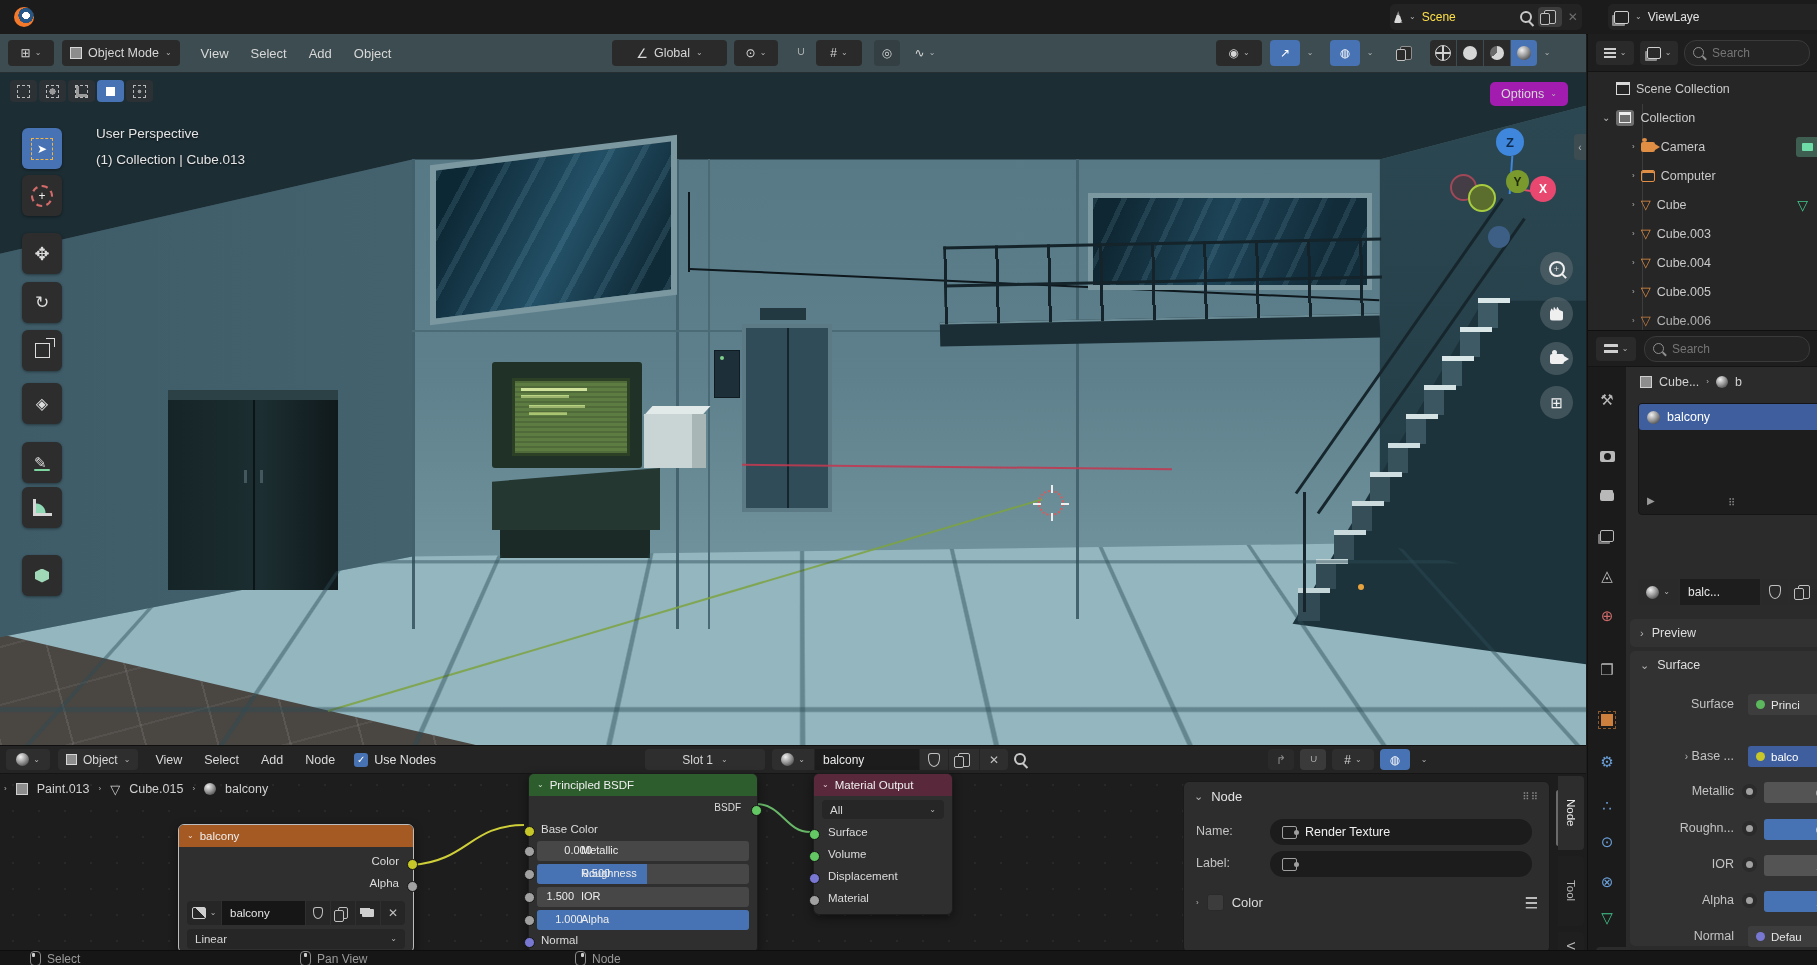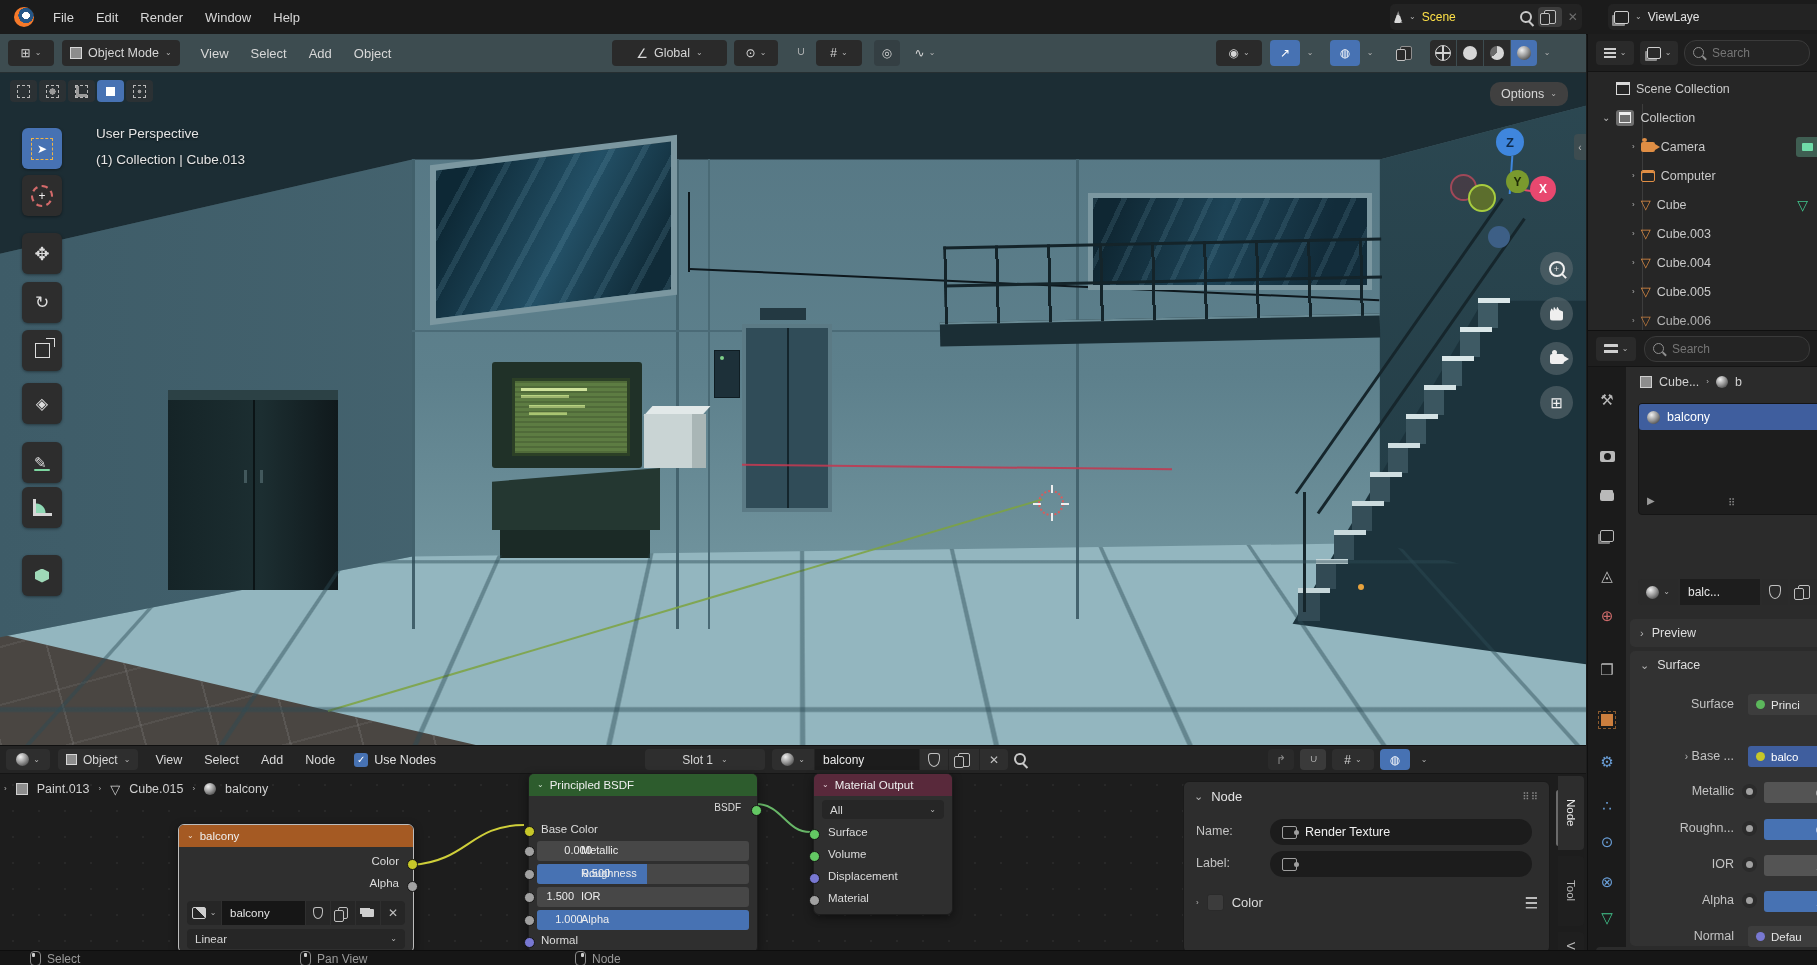--- a/index.html
+++ b/index.html
@@ -67,27 +67,20 @@
           justify-content:center;font-size:15px}
   .step{position:absolute}
 </style>
 </head>
 <body>
 
 <div id="app">
 
   <div class="abs flex" style="left:0;top:0;width:1817px;height:34px;background:#1b1b1b;border-bottom:1px solid #101010">
     <div class="abs" style="left:14px;top:7px;width:20px;height:20px;border-radius:50%;background:radial-gradient(circle at 60% 42%,#fff 0 22%,#265787 23% 45%,#f5792a 46%)"></div>
-    <div class="flex" style="margin-left:42px;height:100%">
-      <div class="menu-item">File</div>
-      <div class="menu-item">Edit</div>
-      <div class="menu-item">Render</div>
-      <div class="menu-item">Window</div>
-      <div class="menu-item">Help</div>
-    </div>
 
     <div class="abs flex" style="left:1390px;top:4px;height:26px;background:#232323;border-radius:5px;padding:0 4px;gap:6px">
       <div class="flex" style="gap:3px">
         <span style="width:12px;height:12px;background:radial-gradient(circle at 30% 70%,#d9d9d9 35%,transparent 36%),conic-gradient(#d9d9d9 0 25%,#8a8a8a 0);clip-path:polygon(35% 0,70% 100%,0 100%);display:inline-block"></span>
         <span class="chev">⌄</span>
       </div>
       <span style="color:#fde047;width:92px">Scene</span>
       <span class="pinic"></span>
       <span class="btn" style="width:24px;height:20px;background:#3d3d3d">
           <span class="copyic"></span>
@@ -336,21 +329,21 @@
           <span style="width:16px;height:14px;border-left:3px solid #d6d6d6;border-bottom:3px solid #d6d6d6;background:radial-gradient(circle at 0 100%,#8fd9b5 0 9px,transparent 10px)"></span>
         </div>
       <div class="toolbtn" style="top:521px">
           <span style="width:14px;height:14px;background:#9fd9b8;clip-path:polygon(50% 0,100% 25%,100% 75%,50% 100%,0 75%,0 25%)"></span>
         </div>
     </div>
 
     <div class="abs" style="left:96px;top:92px;font-size:13.5px;color:#e4e4e4;text-shadow:0 1px 2px rgba(0,0,0,.6)">User Perspective</div>
     <div class="abs" style="left:96px;top:118px;font-size:13.5px;color:#e4e4e4;text-shadow:0 1px 2px rgba(0,0,0,.6)">(1) Collection | Cube.013</div>
 
-    <div class="abs btn" style="left:1490px;top:48px;width:78px;height:24px;background:#404040;border-radius:10px;gap:6px">
+    <div class="abs btn" style="left:1490px;top:48px;width:78px;height:24px;background:#a21caf;border-radius:5px;gap:6px">
       <span style="font-size:12.5px">Options</span>
         <span class="chev">⌄</span>
     </div>
 
     <div class="abs" style="left:1574px;top:100px;width:12px;height:26px;background:#3d4c50;border-radius:4px 0 0 4px;display:flex;align-items:center;justify-content:center;color:#bbb;font-size:10px">‹</div>
 
     <div>
       <div class="abs" style="left:1510px;top:122px;width:2px;height:38px;background:#3f86dd;transform:rotate(4deg)"></div>
       <div class="abs" style="left:1512px;top:156px;width:38px;height:2px;background:#e8486f;transform:rotate(8deg)"></div>
       <div class="abs" style="left:1496px;top:94px;width:28px;height:28px;border-radius:50%;background:#3f86dd;color:#0e2a4a;font-size:13px;font-weight:bold;display:flex;align-items:center;justify-content:center">Z</div>

